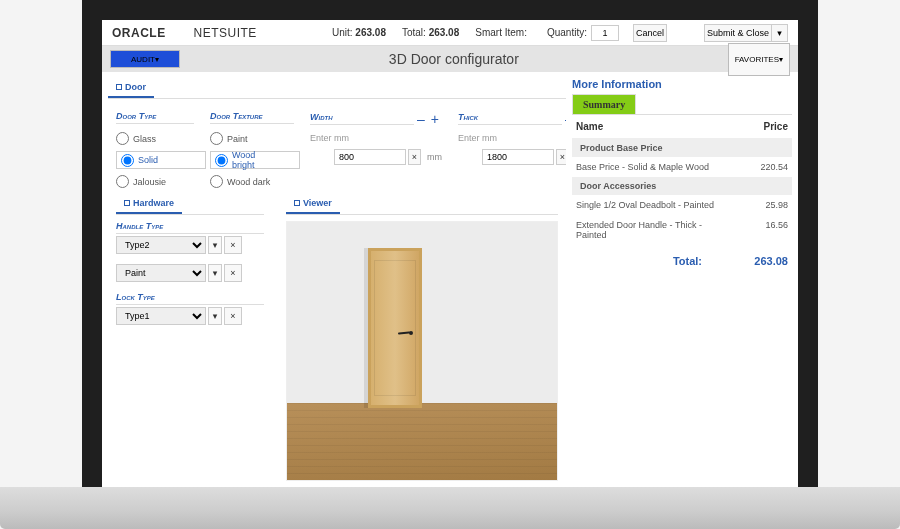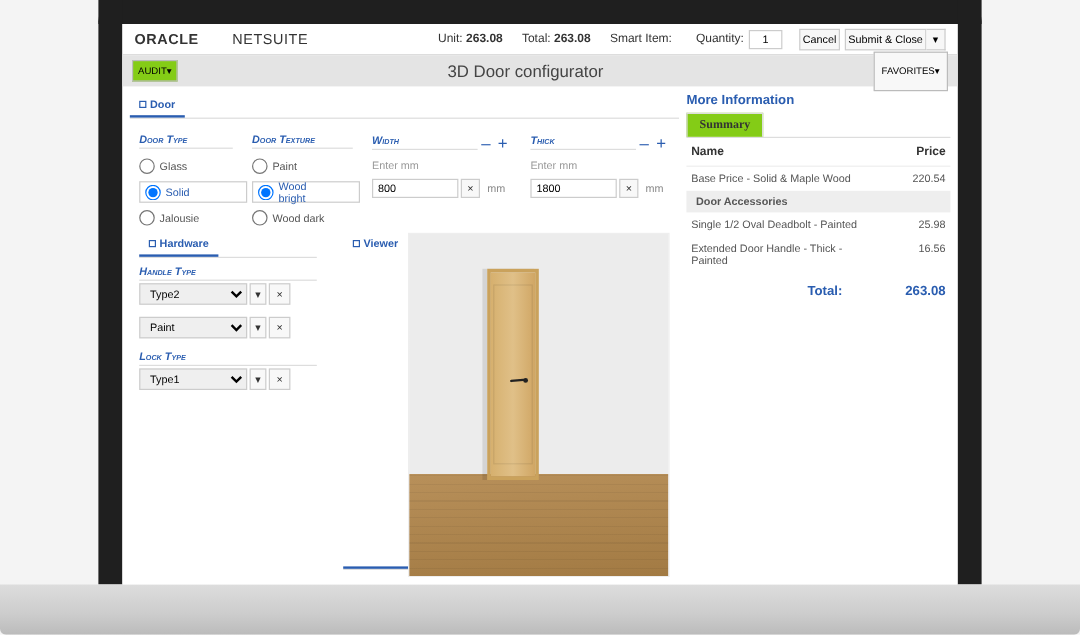--- a/index.html
+++ b/index.html
@@ -16,25 +16,25 @@
 
   .topbar { height:26px; border-bottom:1px solid #ddd; display:flex; align-items:center; padding:0 10px; gap:4px; white-space:nowrap;}
   .brand { font-size:12px; letter-spacing:0.5px; }
   .brand .thin { font-weight:300;padding-left:24px;}
   .brand .bold { font-weight:700;}
   .spacer { flex:1;}
   .kv { font-size:10px; color:#333; }
   .kv b { font-weight:700; }
   .qty-input { width:28px; height:16px; text-align:center; border:1px solid #ccc; font-size:9px;}
   .btn { border:1px solid #ccc; background:#f7f7f7; height:18px; padding:0 2px; font-size:9px; cursor:pointer; display:flex; align-items:center;}
-  .btn-group { display:flex;}
+  .btn-group { display:flex;margin-left:33px;}
   .btn-caret { width:16px; padding:0; justify-content:center; border-left:none;}
 
   .subbar { height:26px; background:#e4e4e4; display:flex; align-items:center; padding:0 8px;}
-  .audit-btn { border:1px solid #bbb; background:#84cc16; height:18px; padding:0 4px; font-size:8px; cursor:pointer;}
+  .audit-btn { border:1px solid #bbb; background:#1d4ed8; height:18px; padding:0 20px; font-size:8px; cursor:pointer;}
   .page-title { flex:1; text-align:center; font-size:14px; color:#444;}
   .fav-btn { border:1px solid #bbb; background:#f8f8f8; height:33px; padding:0 6px; font-size:8px; cursor:pointer;}
 
   .workarea { position:absolute; top:52px; left:0; right:0; bottom:0; display:flex; padding:6px; gap:6px;}
 
   .left-col { flex: 1 1 auto; display:flex; flex-direction:column; gap:6px; overflow:hidden;}
   .right-col { width:220px; flex:0 0 auto;}
 
   .tab-row { border-bottom:1px solid #ddd; display:flex; margin-bottom:6px;}
   .tab { padding:4px 8px; font-size:9px; color:#2a5db0; border-bottom:2px solid #2a5db0; font-weight:600;}
@@ -43,28 +43,28 @@
   .config-row { display:flex; gap:16px; padding:0 8px;}
   .config-group { display:flex; flex-direction:column; gap:6px;}
   .group-label { font-size:9px; font-variant:small-caps; font-style:italic; font-weight:700; color:#2a5db0; border-bottom:1px solid #ddd; padding-bottom:2px; margin-bottom:2px;}
   .radio-row { display:flex; align-items:center; gap:4px; font-size:9px; color:#555;}
   .radio-row input { margin:0;}
   .radio-row.sel { color:#2a5db0;}
   .hint { font-size:9px; color:#999;}
   .dim-head { display:flex; align-items:center;}
   .dim-head .group-label { flex:1; }
   .pm { font-size:14px; color:#2a5db0; padding:0 3px; cursor:pointer; user-select:none;}
-  .dim-input-row { display:flex; gap:2px;}
+  .dim-input-row { display:flex; gap:2px;margin-left:24px;}
   .dim-input { width:72px; height:16px; font-size:9px; padding:2px 4px; border:1px solid #ccc;}
   .x-btn { width:16px; height:16px; border:1px solid #ccc; background:#f8f8f8; font-size:9px; display:flex; align-items:center; justify-content:center; cursor:pointer;}
   .unit { display:flex; align-items:center; font-size:9px; color:#888; padding-left:4px;}
 
   .middle-row { display:flex; gap:22px; flex:1; min-height:0; padding:0 8px;}
   .hardware-panel { width:148px; flex:0 0 auto;}
-  .viewer-panel { flex:1; display:flex; flex-direction:row;}
+  .viewer-panel { flex:1; display:flex; flex-direction:column;}
   .hw-group { margin-bottom:10px;}
   .sel-row { display:flex; gap:2px;}
   .sel { height:18px; border:1px solid #ccc; font-size:9px; padding:0 4px; width:90px;}
   .sm-btn { width:18px; height:18px; border:1px solid #ccc; background:#f8f8f8; display:flex; align-items:center; justify-content:center; font-size:9px; cursor:pointer;}
   .caret-btn { width:14px; }
 
   .viewer-canvas {
     flex:1; border:1px solid #eee; position:relative; overflow:hidden; min-height:180px;
     background: linear-gradient(#e9e9e9,#f1f1f1);
   }
@@ -293,20 +293,21 @@
       </div>
 
       <div class="right-col">
         <div class="more-info-title">More Information</div>
         <div class="summary-tab">Summary</div>
         <div class="summary-box">
           <div class="sum-head">
             <div class="c1">Name</div>
             <div class="c2">Price</div>
           </div>
+          <div class="sum-section">Product Base Price</div>
           <div class="sum-row">
             <div class="c1">Base Price - Solid &amp; Maple Wood</div>
             <div class="c2">220.54</div>
           </div>
           <div class="sum-section">Door Accessories</div>
           <div class="sum-row">
             <div class="c1">Single 1/2 Oval Deadbolt - Painted</div>
             <div class="c2">25.98</div>
           </div>
           <div class="sum-row">

